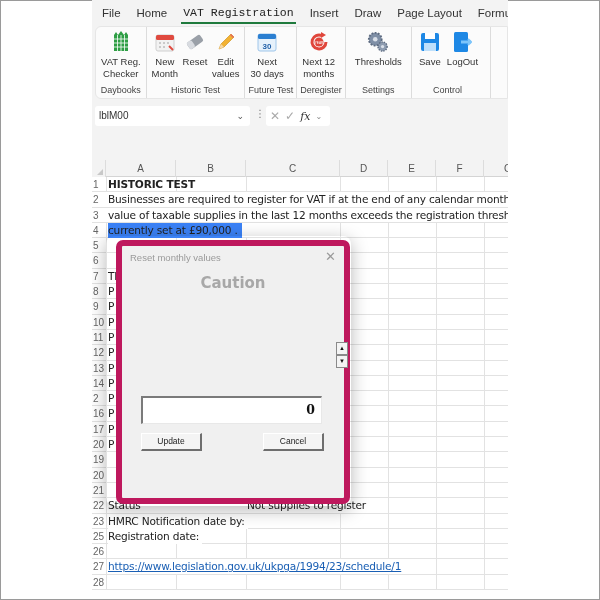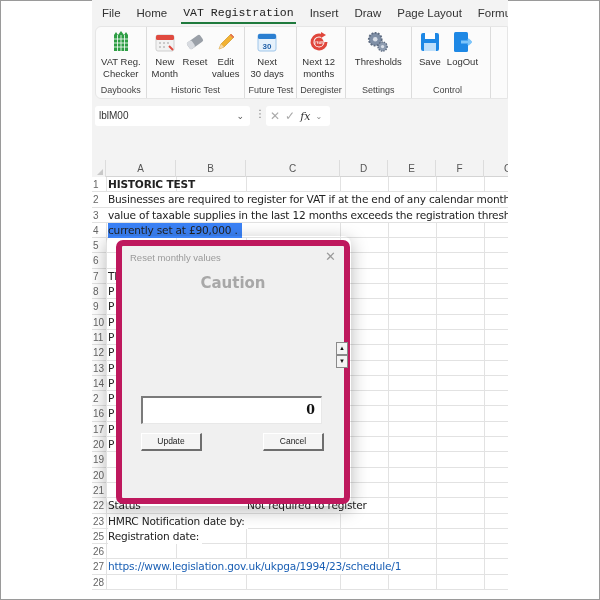--- a/index.html
+++ b/index.html
@@ -39,21 +39,21 @@
   .colhdr { position: absolute; left: 0; top: 0; width: 416px; height: 17px; background: #f3f3f3; border-bottom: 1px solid #d4d4d4; }
   .colhdr .c { position: absolute; top: 0; height: 17px; line-height: 17px; font-size: 10px; color: #555; text-align: center; border-right: 1px solid #dcdcdc; }
   .corner { position: absolute; left: 0; top: 0; width: 14px; height: 17px; background: #f3f3f3; border-right: 1px solid #dcdcdc; }
   .corner::after { content: ""; position: absolute; right: 2px; bottom: 2px; border-left: 6px solid transparent; border-bottom: 6px solid #c8c8c8; }
   .rows { position: absolute; left: 0; top: 17px; width: 416px; }
   .row { position: relative; height: 15.3px; border-bottom: 1px solid #e2e2e2; }
   .rn { position: absolute; left: 0; top: 0; width: 14px; height: 100%; font-size: 10px; color: #666; line-height: 15px; text-align: left; padding-left: 1px; background: #fff; }
   .vline { position: absolute; top: 0; width: 1px; height: 100%; background: #e2e2e2; }
   .cell { position: absolute; top: 0; left: 16px; font-size: 10.6px; color: #222; line-height: 15px; white-space: nowrap; font-family: "DejaVu Sans", sans-serif; letter-spacing: -0.2px; }
   .cell.bold { font-weight: bold; }
-  .cell.link { color: #1a5fb4; cursor: pointer; }
+  .cell.link { color: #1a5fb4; text-decoration: underline; cursor: pointer; }
   .cell.c2 { left: 155px; }
 
   
   .shadow { position: absolute; left: 14px; top: 236px; width: 245px; height: 270px; border-radius: 8px; box-shadow: 0 4px 18px rgba(0,0,0,0.28); }
   .dialog { position: absolute; left: 24px; top: 240px; width: 234px; height: 264px; background: #f0f0f0; border: 6px solid #be185d; border-radius: 7px; }
   .dlg-title { position: absolute; left: 8px; top: 6px; font-size: 9.5px; color: #9a9a9a; }
   .dlg-close { position: absolute; right: 8px; top: 3px; font-size: 13px; color: #999; cursor: pointer; }
   .dlg-caution { position: absolute; left: 0; top: 28px; width: 100%; text-align: center; font-size: 15px; font-weight: bold; color: #a8a8a8; font-family: "DejaVu Sans", sans-serif; }
   .dlg-msg { position: absolute; left: 7px; top: 53px; width: 220px; font-size: 8.2px; line-height: 10.5px; color: #222; }
   .date-box { position: absolute; left: 19px; top: 96px; width: 181px; height: 28px; background: #efefef; border-top: 2px solid #7a7a7a; border-left: 2px solid #7a7a7a; border-bottom: 1px solid #e8e8e8; border-right: 1px solid #e8e8e8; text-align: right; font-family: "DejaVu Serif", serif; font-weight: bold; font-size: 12.5px; color: #a9a9a9; padding: 4px 6px 0 0; }
@@ -422,21 +422,21 @@
           <div class="vline" style="left:344px"></div>
           <div class="vline" style="left:392px"></div>
         </div>
       <div class="row">
           <span class="rn">22</span>
           <div class="vline" style="left:14px"></div>
           <div class="vline" style="left:296px"></div>
           <div class="vline" style="left:344px"></div>
           <div class="vline" style="left:392px"></div>
           <span class="cell">Status</span>
-          <span class="cell c2">Not required to register</span>
+          <span class="cell c2">Not supplies to register</span>
         </div>
       <div class="row">
           <span class="rn">23</span>
           <div class="vline" style="left:14px"></div>
           <div class="vline" style="left:154px"></div>
           <div class="vline" style="left:248px"></div>
           <div class="vline" style="left:296px"></div>
           <div class="vline" style="left:344px"></div>
           <div class="vline" style="left:392px"></div>
           <span class="cell" style="background:#fff;padding-right:3px;">HMRC Notification date by:</span>

